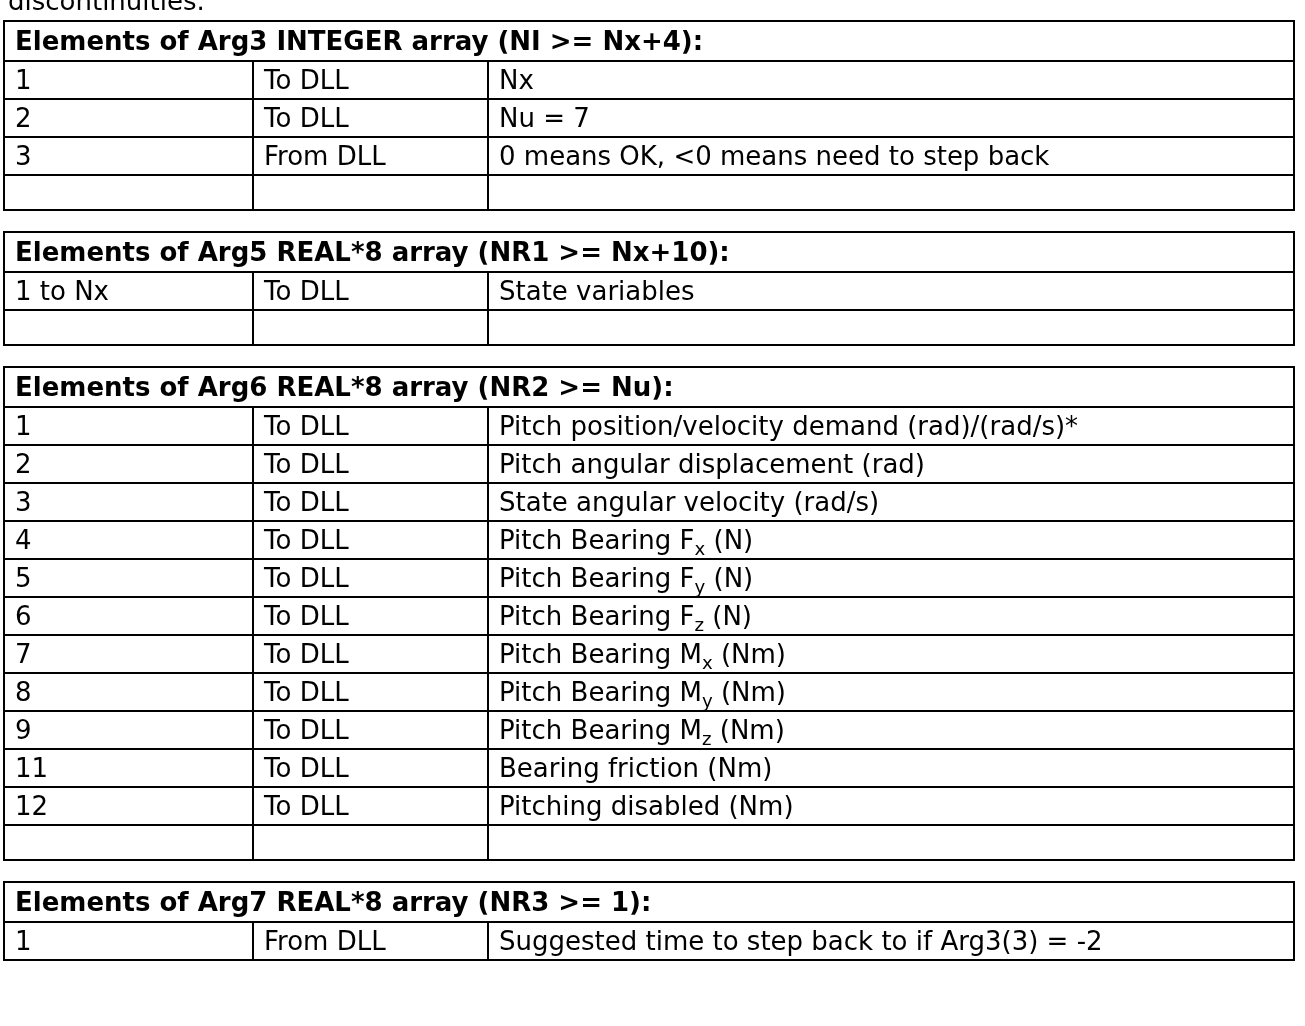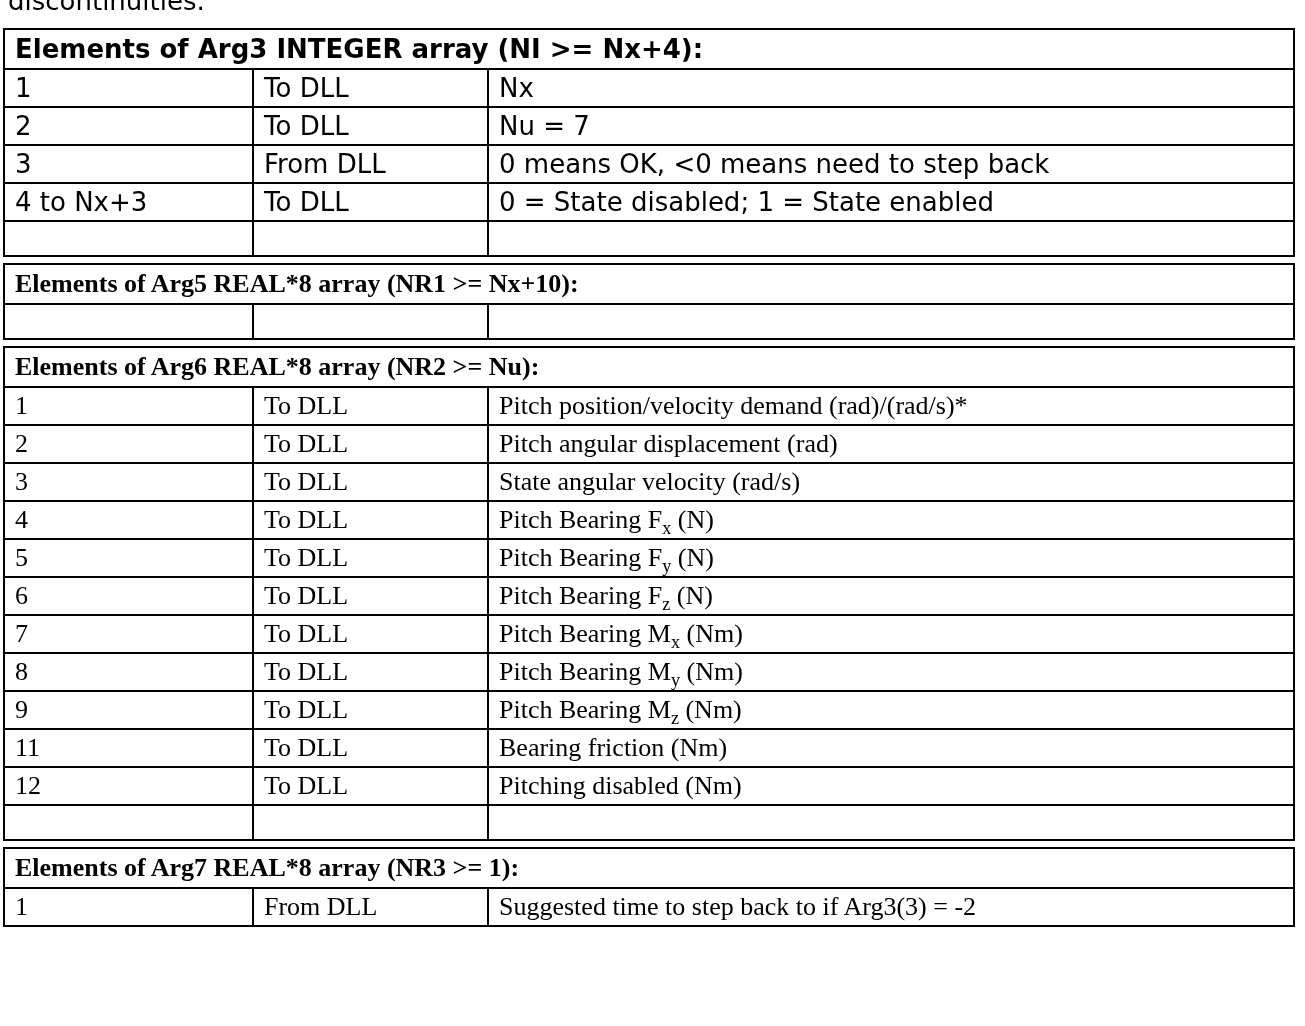--- a/index.html
+++ b/index.html
@@ -5,39 +5,39 @@
   html, body { margin: 0; padding: 0; }
   body {
     width: 1305px; height: 1026px;
     background: #ffffff;
     color: #000000;
     font-family: "DejaVu Sans", sans-serif;
     overflow: hidden;
   }
   .top-clip {
     position: relative;
-    height: 28px;
+    height: 20px;
     overflow: hidden;
   }
   .top-clip span {
     position: absolute;
     left: 8px;
     top: -12px;
     font-size: 26px;
     line-height: 26px;
     white-space: nowrap;
   }
   table.doc {
     border-collapse: collapse;
     table-layout: fixed;
     width: 1292px;
     margin-left: 3px;
     margin-top: 0;
   }
-  table.doc + table.doc { margin-top: 6px; font-family: Liberation Serif, serif; }
+  table.doc + table.doc { margin-top: 20px; }
   table.doc td {
     border: 2px solid #000000;
     padding: 0 10px;
     font-size: 26px;
     height: 36px;
     vertical-align: middle;
     white-space: nowrap;
     overflow: hidden;
   }
   table.doc col.c1 { width: 249px; }
@@ -76,42 +76,42 @@
     <tr>
       <td>2</td>
       <td>To DLL</td>
       <td><span>Nu = 7</span></td>
     </tr>
     <tr>
       <td>3</td>
       <td>From DLL</td>
       <td><span>0 means OK, &lt;0 means need to step back</span></td>
     </tr>
-    <tr>
-      <td>4 to Nx+3</td>
-      <td>To DLL</td>
-      <td><span>0 = State disabled; 1 = State enabled</span></td>
-    </tr>
     <tr class="empty-row">
       <td></td>
       <td></td>
       <td><span></span></td>
     </tr>
   </tbody>
 </table>
 
 <table class="doc">
   <colgroup>
       <col class="c1">
       <col class="c2">
       <col class="c3">
     </colgroup>
   <tbody>
     <tr class="title-row">
       <td colspan="3">Elements of Arg5 REAL*8 array (NR1 &gt;= Nx+10):</td>
+    </tr>
+    <tr>
+      <td>1 to Nx</td>
+      <td>To DLL</td>
+      <td><span>State variables</span></td>
     </tr>
     <tr class="empty-row">
       <td></td>
       <td></td>
       <td><span></span></td>
     </tr>
   </tbody>
 </table>
 
 <table class="doc">

